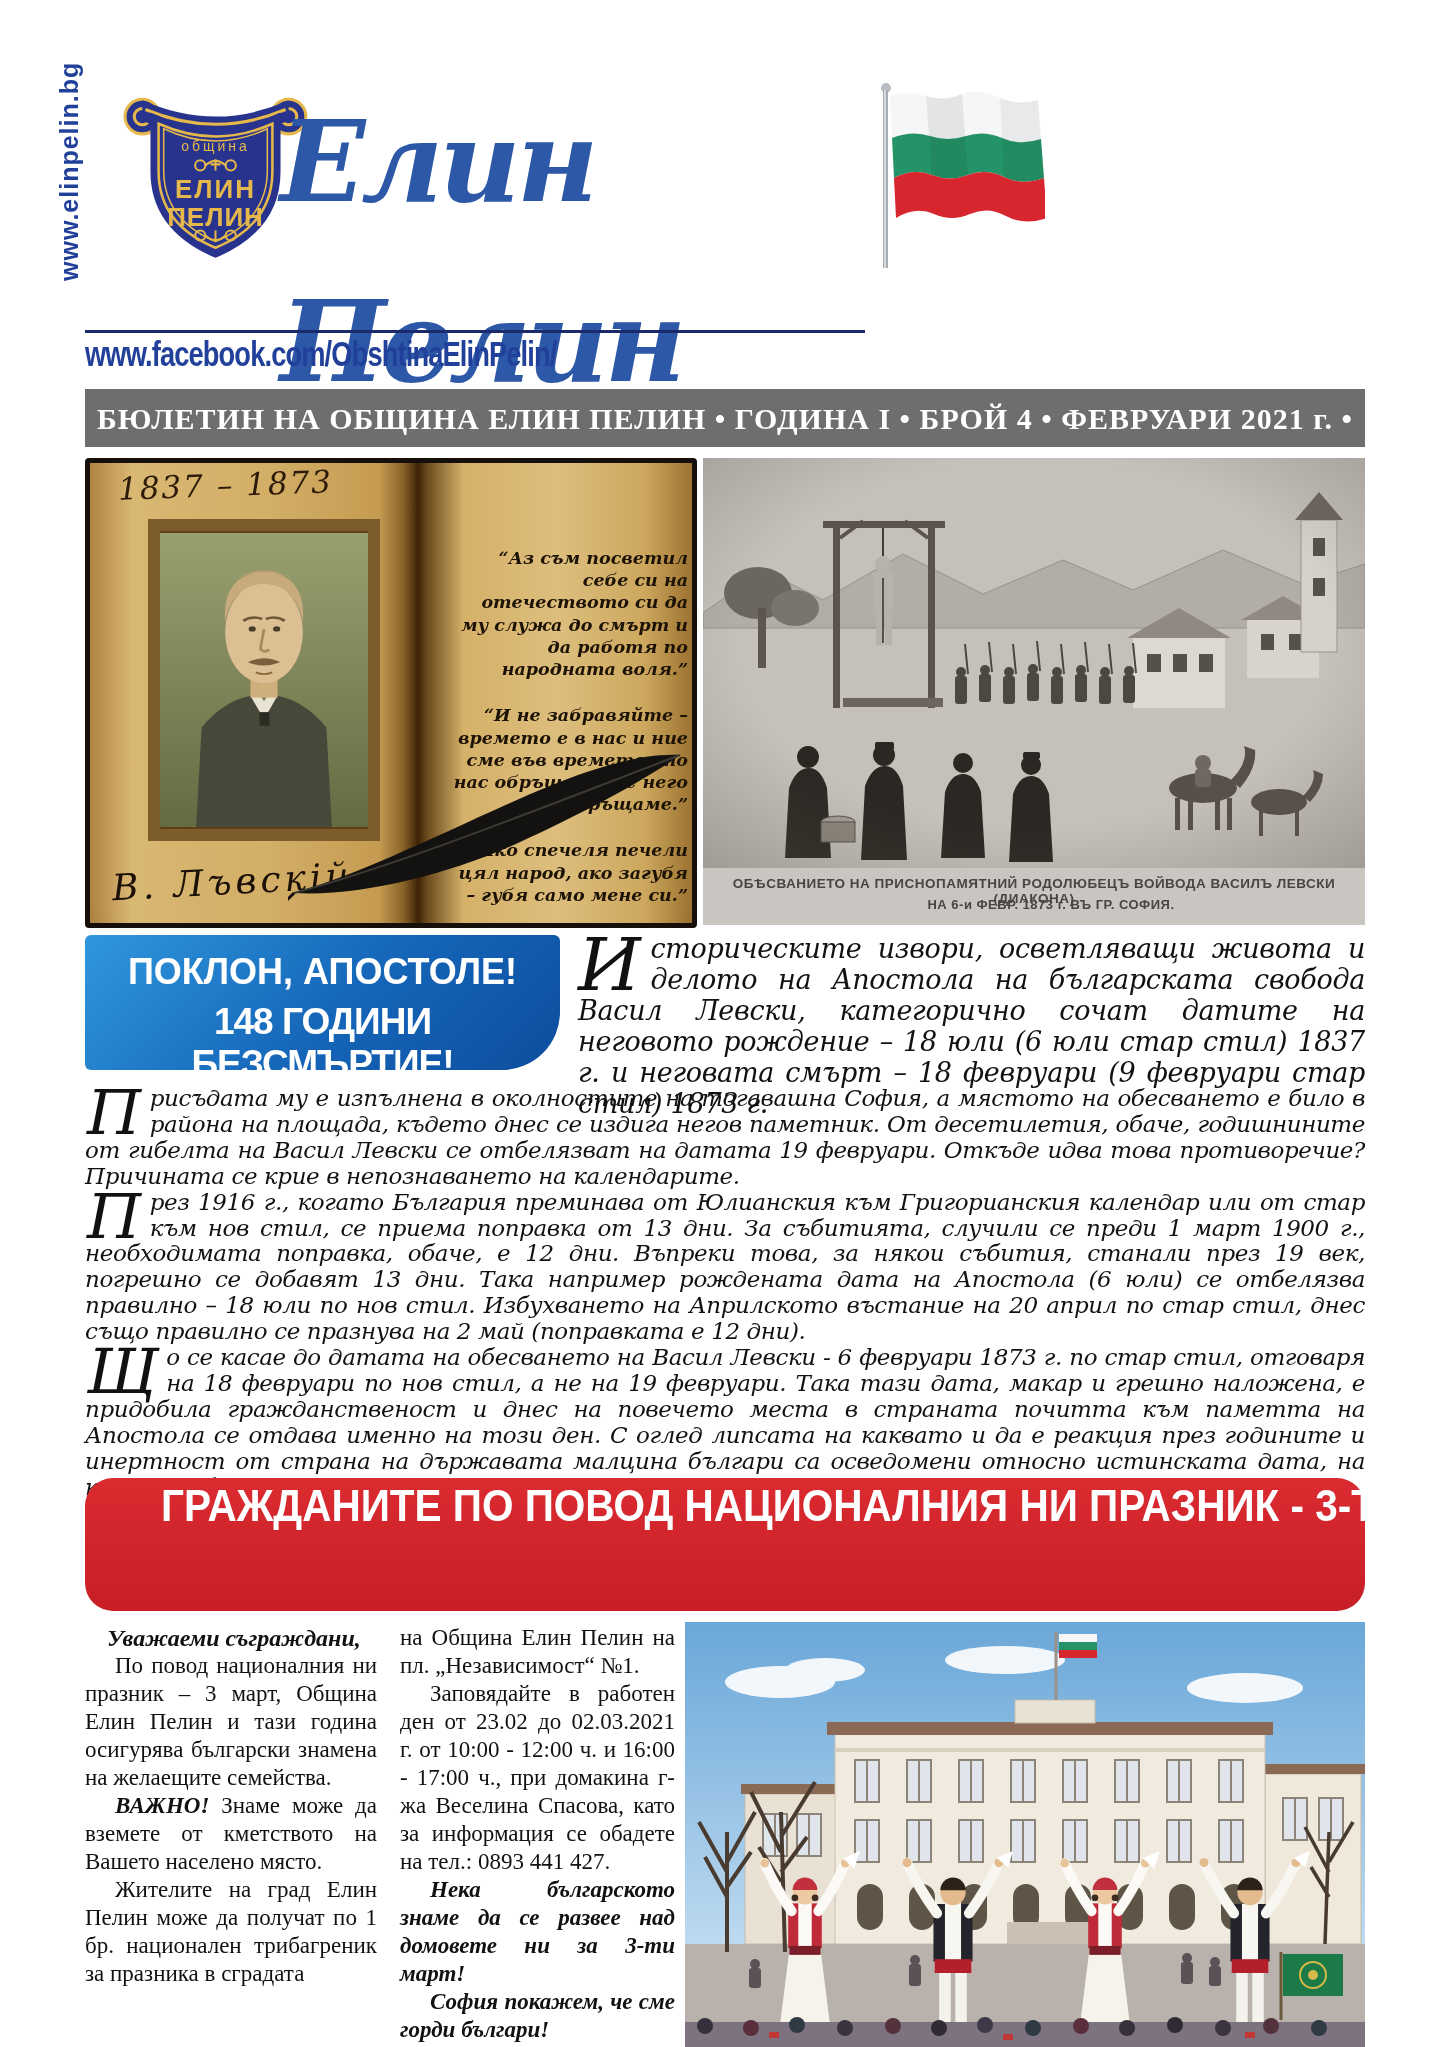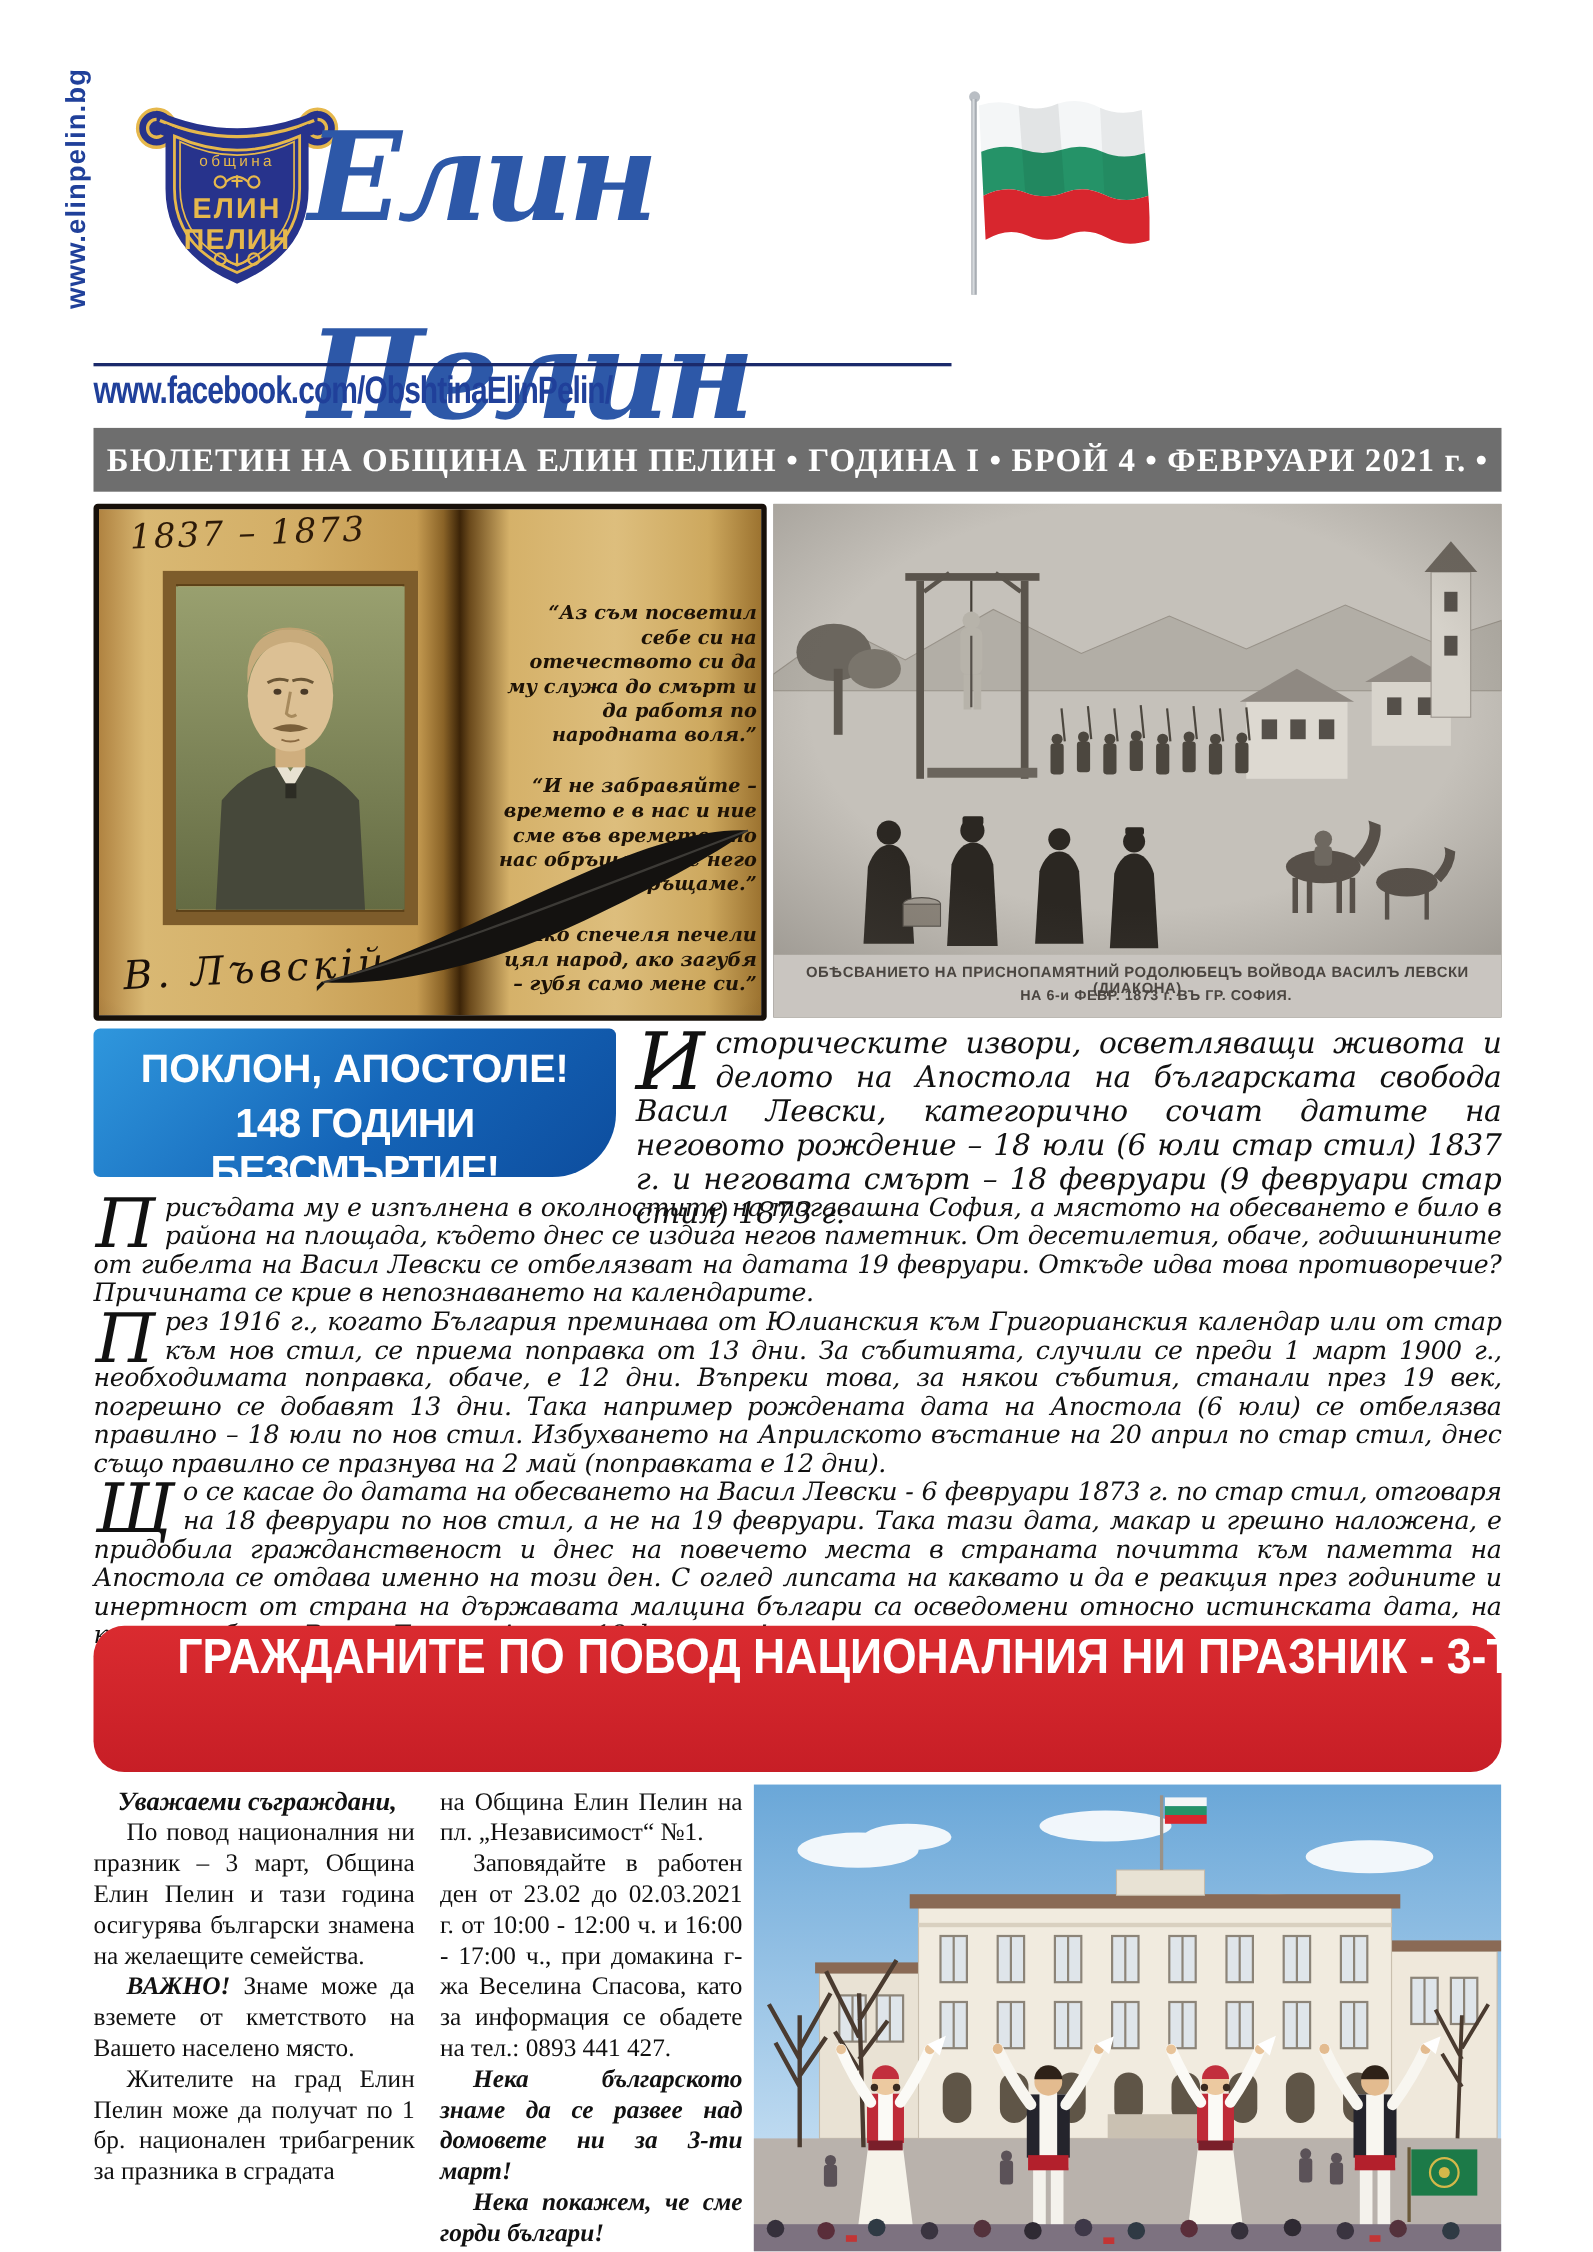--- a/index.html
+++ b/index.html
@@ -316,21 +316,21 @@
     <p class="greeting">Уважаеми съграждани,</p>
     <p>По повод националния ни празник – 3 март, Община Елин Пелин и тази година осигурява български знамена на желаещите семейства.</p>
     <p><span class="bold-ital">ВАЖНО!</span><span> Знаме може да вземете от кметството на Вашето населено място.</span></p>
     <p>Жителите на град Елин Пелин може да получат по 1 бр. национален трибагреник за празника в сградата</p>
   </div>
 
   <div class="bcol col2">
     <p style="text-indent:0;">на Община Елин Пелин на пл. „Независимост“ №1.</p>
     <p>Заповядайте в работен ден от 23.02 до 02.03.2021 г. от 10:00 - 12:00 ч. и 16:00 - 17:00 ч., при домакина г-жа Веселина Спасова, като за информация се обадете на тел.: 0893 441 427.</p>
     <p class="bold-ital">Нека българското знаме да се развее над домовете ни за 3-ти март!</p>
-    <p class="bold-ital">Нека покажем, че сме горди българи!</p>
+    <p class="bold-ital">София покажем, че сме горди българи!</p>
   </div>
 
   <div class="photo">
     <svg width="680" height="425" viewBox="0 0 680 425">
       <defs>
         <linearGradient id="sky" x1="0" y1="0" x2="0" y2="1">
           <stop offset="0" stop-color="#6aa7d8"></stop>
             <stop offset="1" stop-color="#d8eaf8"></stop>
         </linearGradient>
         <g id="win">

